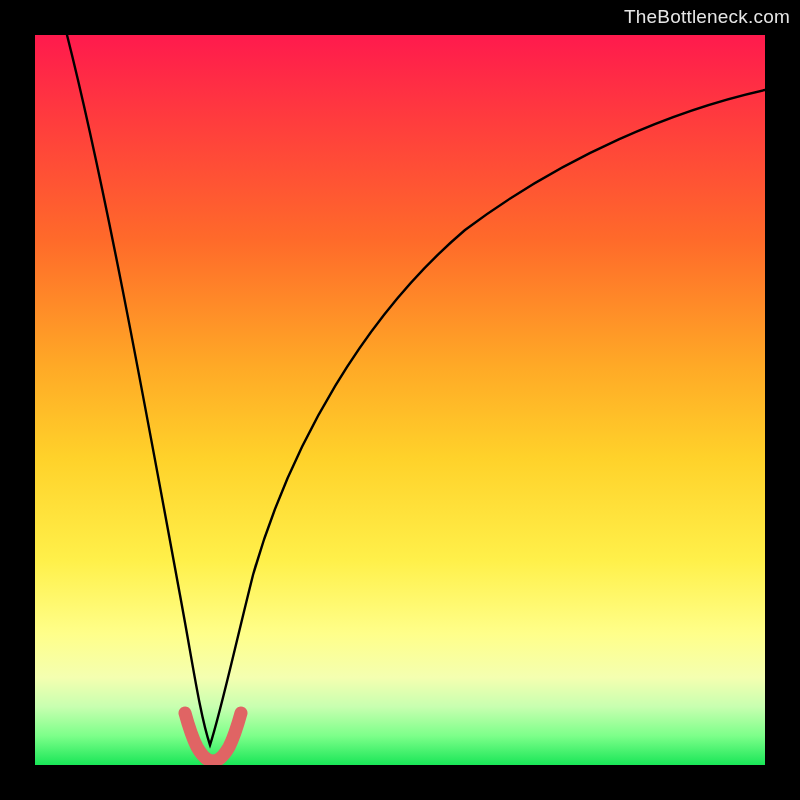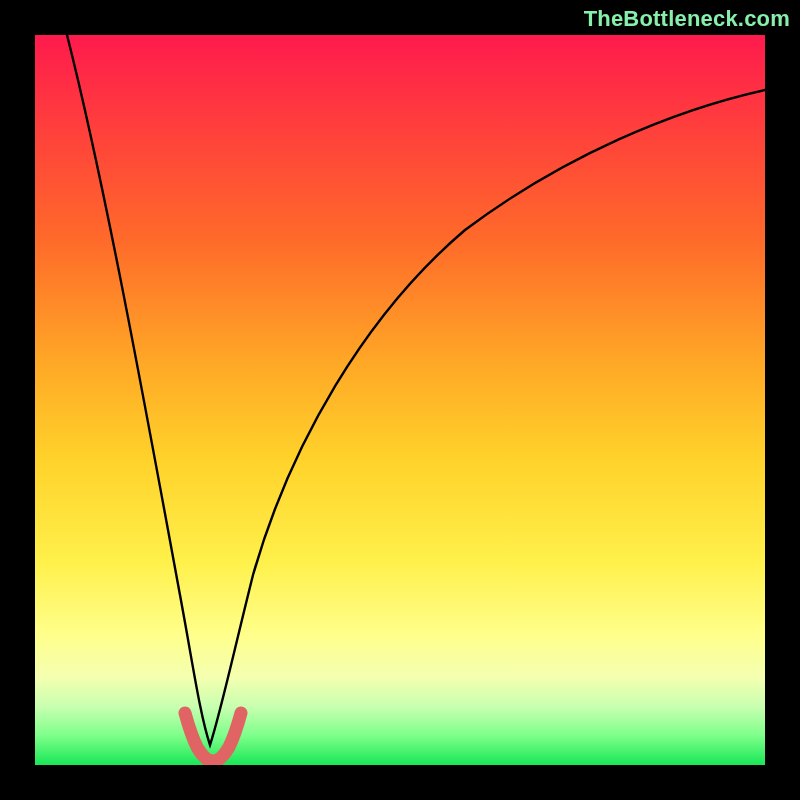--- a/index.html
+++ b/index.html
@@ -44,23 +44,23 @@
     position: absolute;
     left: 0;
     top: 0;
     width: 730px;
     height: 730px;
   }
   .watermark {
     position: absolute;
     top: 6px;
     right: 10px;
-    color: #86efac;
-    font-size: 22px;
-    font-weight: 700;
+    color: #e5e5e5;
+    font-size: 19px;
+    font-weight: 400;
     letter-spacing: 0.2px;
   }
 </style>
 </head>
 <body>
 
 <div class="frame">
 
   <div class="plot">
     <svg class="curve-svg" viewBox="0 0 730 730" preserveAspectRatio="none">

